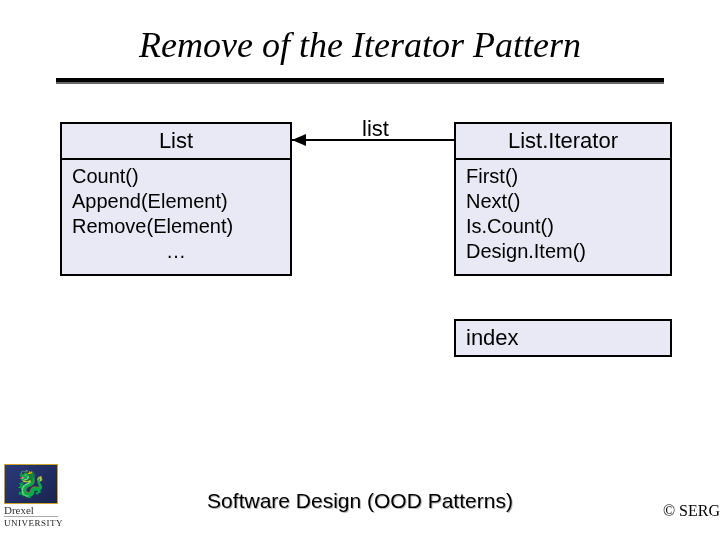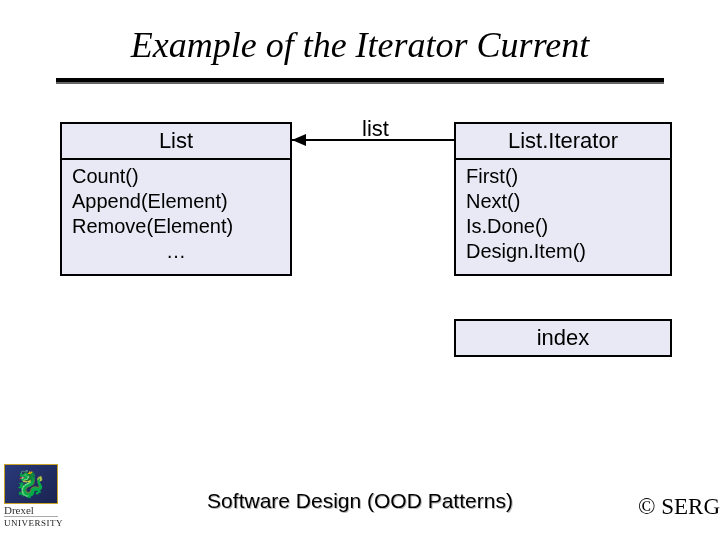--- a/index.html
+++ b/index.html
@@ -55,21 +55,20 @@
   .list-box { left: 60px; top: 38px; width: 232px; }
   .iter-box { left: 454px; top: 38px; width: 218px; }
   .index-box {
     position: absolute;
     left: 454px; top: 235px; width: 218px;
     border: 2px solid #000;
     background: #e9e9f5;
     font-family: Verdana, Geneva, sans-serif;
     font-size: 22px;
     padding: 4px 10px;
-    text-align: center;
   }
   .assoc-label {
     position: absolute;
     left: 362px; top: 32px;
     font-family: Verdana, Geneva, sans-serif;
     font-size: 22px;
     color: #000;
   }
   svg.connector {
     position: absolute;
@@ -109,29 +108,29 @@
     text-align: center;
     font-family: Arial, Helvetica, sans-serif;
     font-size: 21px;
     color: #000;
     text-shadow: 1px 1px 0 #bbb;
   }
   .footer-right {
     position: absolute;
     right: 0; bottom: 8px;
     font-family: "Times New Roman", serif;
-    font-size: 23px;
+    font-size: 16px;
     color: #000;
     margin-left: 8px;
   }
 </style>
 </head>
 <body>
 
-<div class="title">Example of the Iterator Current</div>
+<div class="title">Remove of the Iterator Pattern</div>
 <div class="underline"></div>
 
 <div class="diagram">
 
   <div class="uml-box list-box">
     <div class="uml-head">List</div>
     <div class="uml-body"><span>Count()</span>
 <span>Append(Element)</span>
 <span>Remove(Element)</span>
 <div class="dots">…</div></div>
@@ -141,21 +140,21 @@
 
   <svg class="connector">
     <line x1="0" y1="8" x2="163" y2="8" stroke="#000" stroke-width="2"></line>
     <polygon points="0,8 14,2 14,14" fill="#000"></polygon>
   </svg>
 
   <div class="uml-box iter-box">
     <div class="uml-head">List.Iterator</div>
     <div class="uml-body"><span>First()</span>
 <span>Next()</span>
-<span>Is.Done()</span>
+<span>Is.Count()</span>
 <span>Design.Item()</span></div>
   </div>
 
   <div class="index-box">index</div>
 </div>
 
 <div class="footer">
   <div class="logo">
     <div class="logo-top">🐉</div>
     <div style="font-family:Georgia,serif;font-size:11px;text-align:left;color:#333;">Drexel</div>

